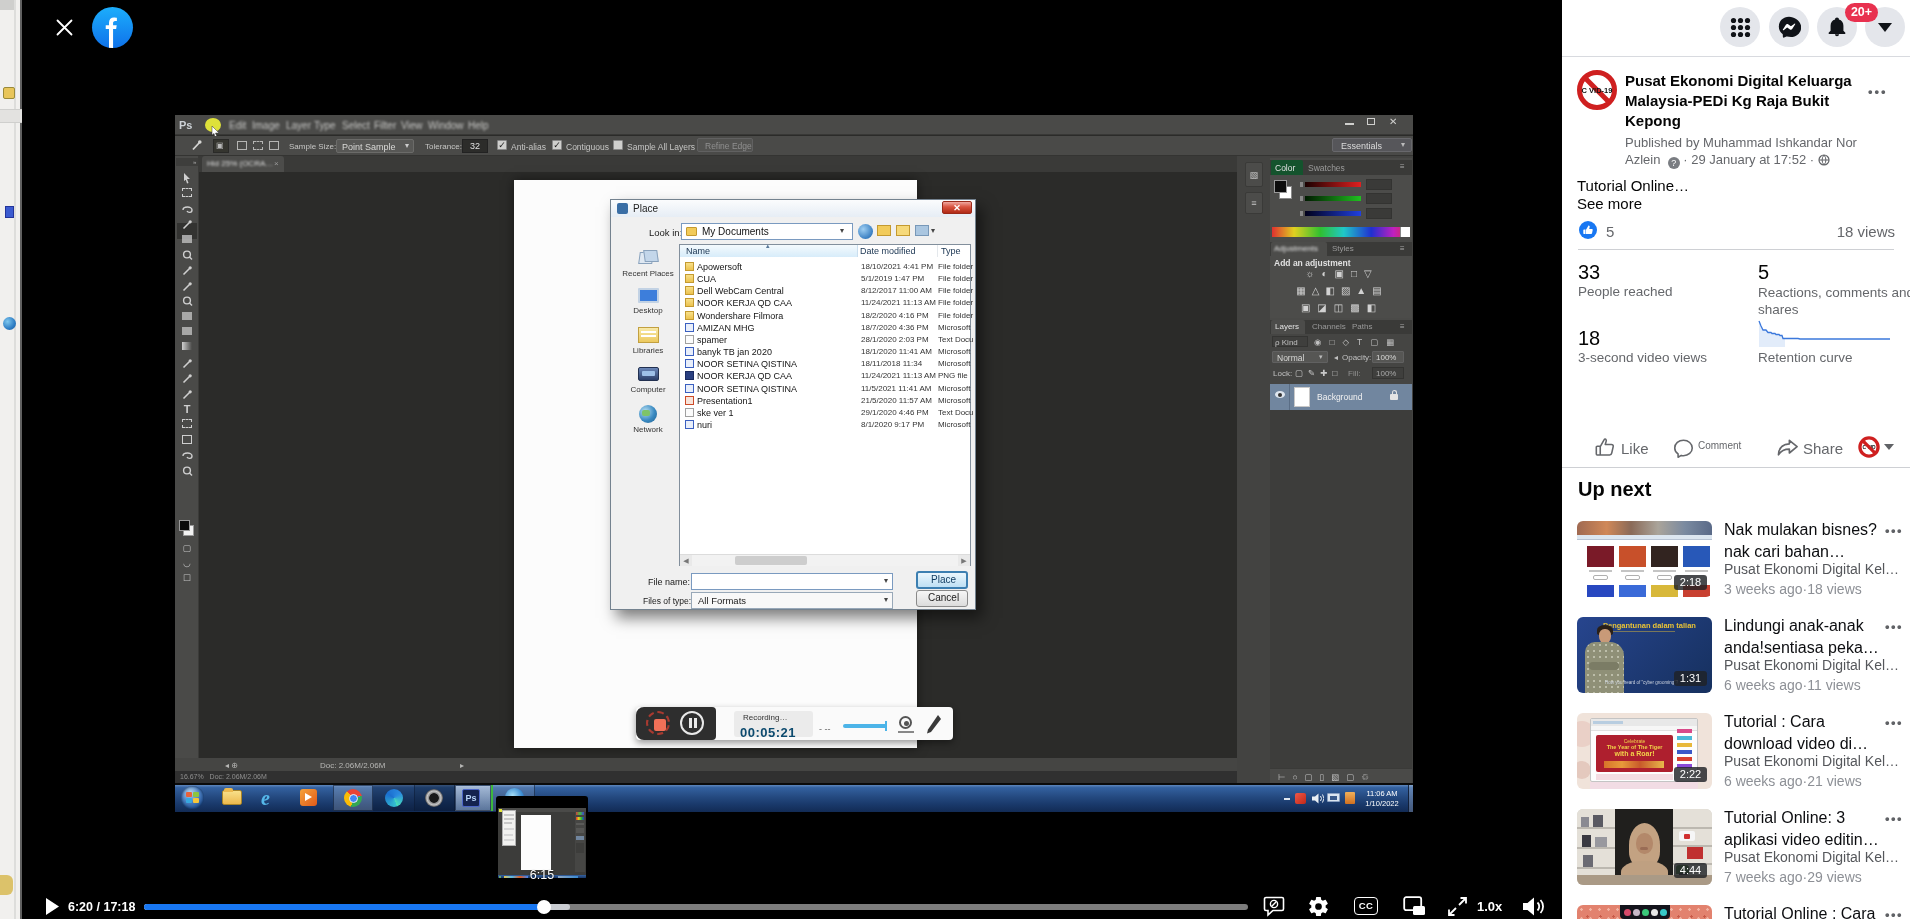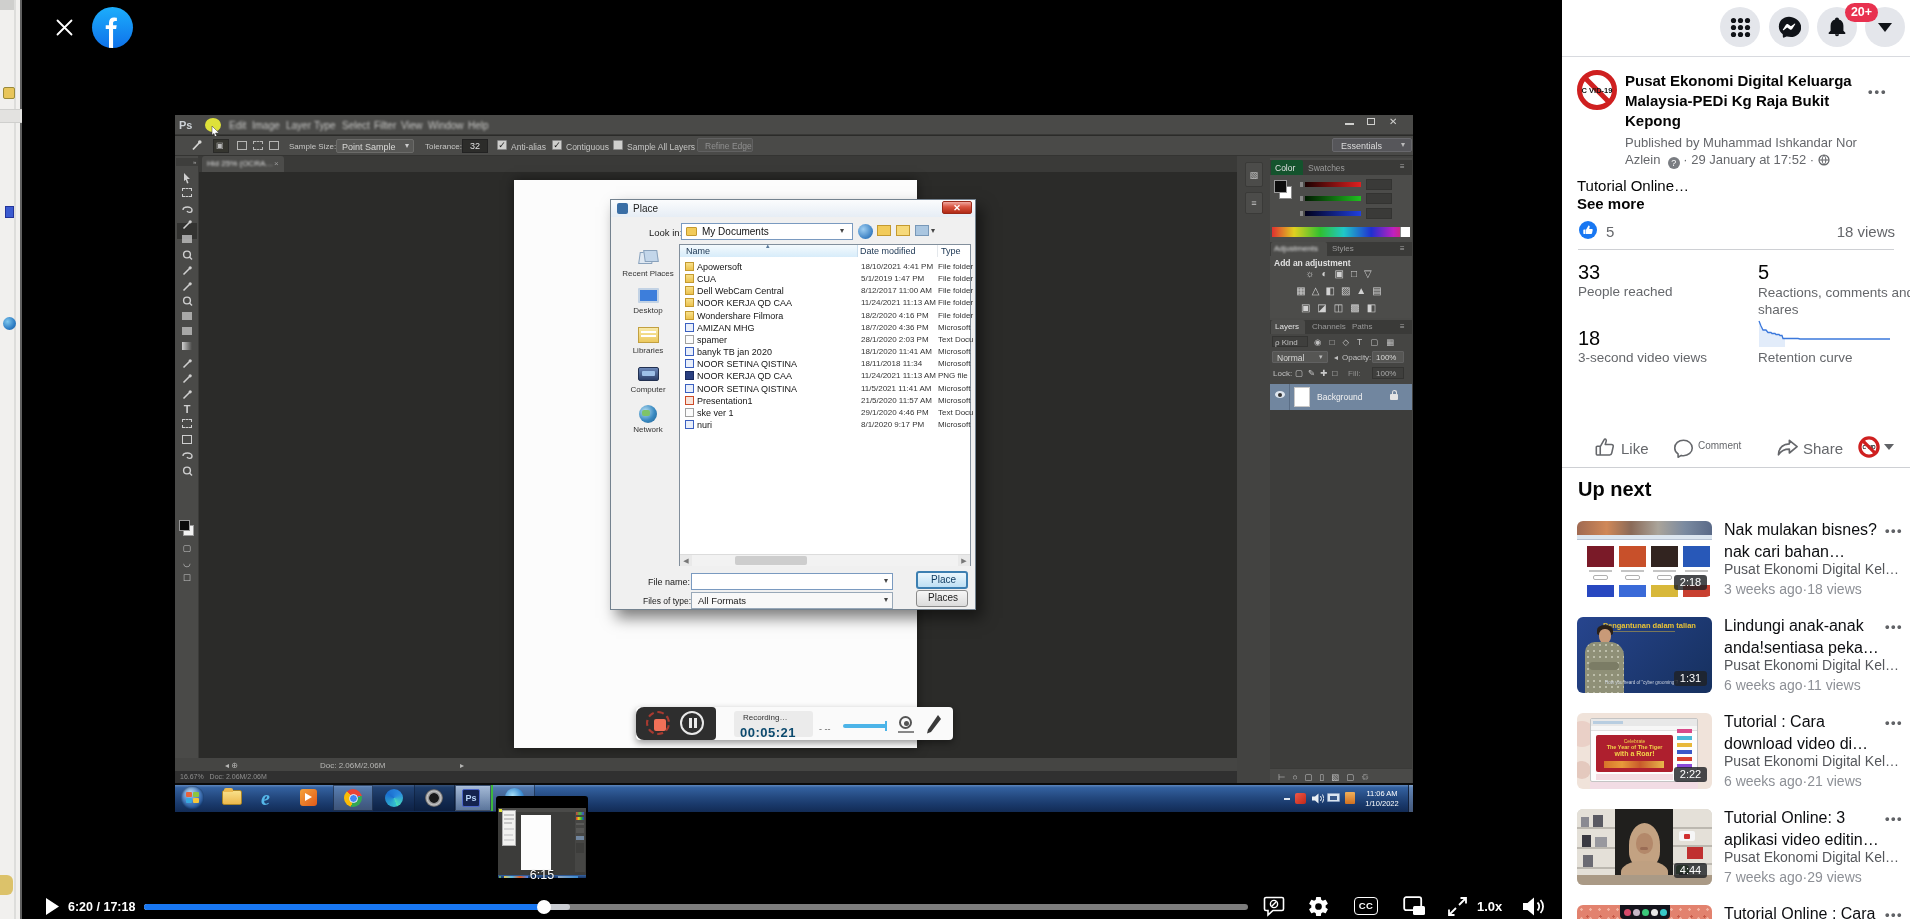--- a/index.html
+++ b/index.html
@@ -314,21 +314,21 @@
         </div>
       <div class="a" style="left:305px;top:371px;width:52px;height:18px;background:linear-gradient(180deg,#eaf6fd,#bee0f4);border:2px solid #3c7fb1;border-radius:3px">
           <span class="a b" style="left:13px;top:1px;color:#0f3a5f">Place</span>
         </div>
       <div class="a b" style="left:32px;top:396px;color:#1a1a1a;font-size:8.5px">Files of type:</div>
       <div class="a" style="left:80px;top:392px;width:202px;height:17px;background:#f8f8f8;border:1px solid #98a8b8">
           <span class="a b" style="left:6px;top:2px;color:#222;font-size:9.5px">All Formats</span>
           <span class="a" style="left:192px;top:2px;color:#444;font-size:8px">▾</span>
         </div>
       <div class="a" style="left:305px;top:390px;width:52px;height:17px;background:linear-gradient(180deg,#f6f6f6,#dcdcdc);border:1px solid #8a8a8a;border-radius:3px">
-          <span class="a b" style="left:11px;top:1px;color:#222">Places</span>
+          <span class="a b" style="left:11px;top:1px;color:#222">Cancel</span>
         </div>
     </div>
 
     <div class="a" style="left:461px;top:592px;width:317px;height:33px;background:#fafafa;border-radius:4px;box-shadow:0 3px 7px rgba(0,0,0,.4)">
       <div class="a" style="left:0;top:0;width:80px;height:33px;background:#2e2e2e;border-radius:8px 4px 4px 8px"></div>
       <div class="a" style="left:10px;top:4px;width:24px;height:24px;border-radius:50%;border:2px dashed #a83a30"></div>
       <div class="a" style="left:18px;top:12px;width:12px;height:12px;background:#f07058;border-radius:2px"></div>
       <div class="a" style="left:44px;top:4px;width:24px;height:24px;border-radius:50%;border:2px solid #e8e8e8"></div>
       <div class="a" style="left:53px;top:11px;width:2.5px;height:10px;background:#e8e8e8"></div>
       <div class="a" style="left:58px;top:11px;width:2.5px;height:10px;background:#e8e8e8"></div>
@@ -583,21 +583,21 @@
       <line x1="7.6" y1="7.6" x2="32.4" y2="32.4" stroke="#cf2020" stroke-width="5"></line>
       <text x="20" y="23" font-size="7.5" font-weight="bold" fill="#111" text-anchor="middle" font-family="Liberation Sans">C VID-19</text>
     </svg>
   <div class="a" style="left:63px;top:71px;width:250px;color:#050505;font-size:15px;font-weight:bold;line-height:20px">Pusat Ekonomi Digital Keluarga<br>Malaysia-PEDi Kg Raja Bukit<br>Kepong</div>
   <div class="a" style="left:306px;top:84px;color:#606266;font-size:13px;font-weight:bold;letter-spacing:2px">•••</div>
   <div class="a" style="left:63px;top:134px;width:270px;color:#65676b;font-size:13px;line-height:17px">Published by Muhammad Ishkandar Nor<br>Azlein&nbsp;&nbsp;<span style="display:inline-block;width:12px;height:12px;border-radius:50%;background:#7a7d82;color:#fff;font-size:9px;text-align:center;line-height:12px;vertical-align:-2px">?</span> · 29 January at 17:52 · <svg width="12" height="12" viewBox="0 0 12 12" style="display:inline-block;vertical-align:-2px">
         <circle cx="6" cy="6" r="5" fill="none" stroke="#606266" stroke-width="1.2"></circle>
         <path d="M1 6 h10 M6 1 a7.5 7.5 0 0 1 0 10 M6 1 a7.5 7.5 0 0 0 0 10" fill="none" stroke="#606266" stroke-width="1"></path>
       </svg></div>
   <div class="a" style="left:15px;top:177px;color:#050505;font-size:15px">Tutorial Online…</div>
-  <div class="a" style="left:15px;top:195px;color:#050505;font-size:15px;font-weight:700">See more</div>
+  <div class="a" style="left:15px;top:195px;color:#050505;font-size:15px;font-weight:400">See more</div>
   <div class="a" style="left:17px;top:221px;width:18px;height:18px;border-radius:50%;background:#1877f2"></div>
   <svg class="a" style="left:21px;top:225px" width="10" height="10" viewBox="0 0 10 10">
       <path fill="#fff" d="M1 4.5 h1.5 v4.5 H1 a .7 .7 0 0 1 -.7 -.7 v-3.1 a .7 .7 0 0 1 .7 -.7 z M3 4.7 L5.2 1c.2-.4.6-.5 1-.3.4.2.6.6.5 1l-.5 2.3h2.6c.6 0 1 .5.9 1.1l-.6 3a1 1 0 0 1-1 .9H3z"></path>
     </svg>
   <div class="a" style="left:44px;top:223px;color:#65676b;font-size:15px">5</div>
   <div class="a" style="left:233px;top:223px;width:100px;text-align:right;color:#65676b;font-size:15px">18 views</div>
   <div class="a" style="left:16px;top:249px;width:316px;height:1px;background:#ced0d4"></div>
 
   <div class="a" style="left:16px;top:261px;color:#050505;font-size:20px">33</div>
   <div class="a" style="left:16px;top:284px;color:#65676b;font-size:13.5px">People reached</div>

